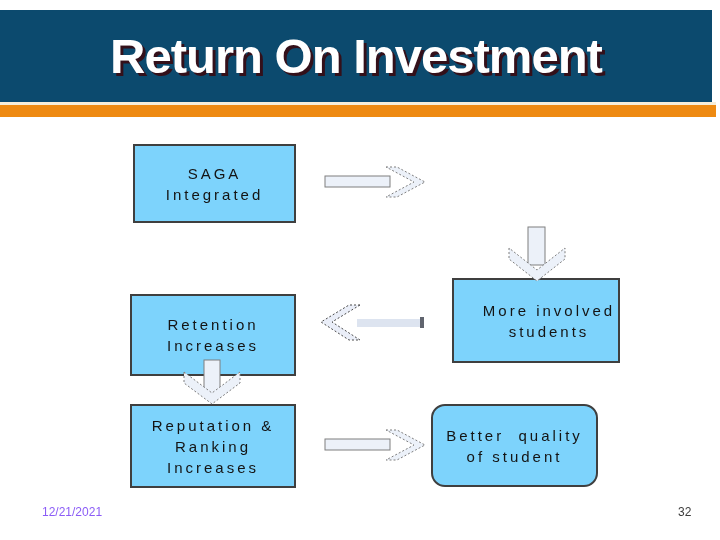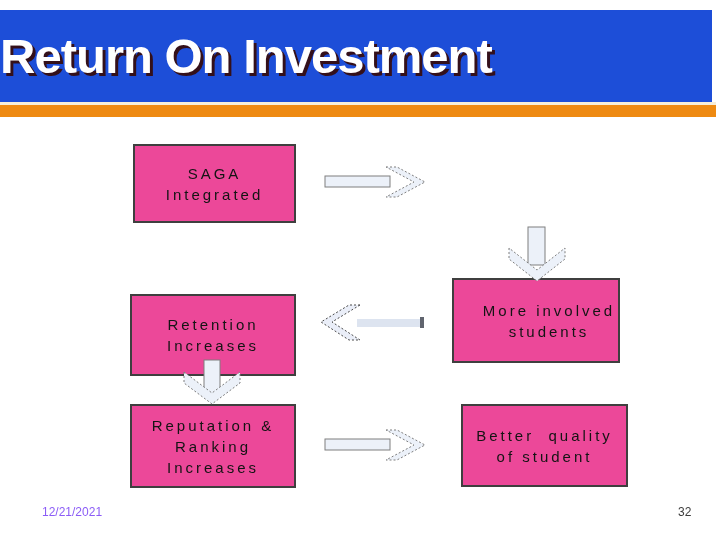--- a/index.html
+++ b/index.html
@@ -9,22 +9,22 @@
     font-family: "Liberation Sans", sans-serif;
     position: relative;
     overflow: hidden;
   }
   .slide { position: absolute; inset: 0; }
 
   
   .banner {
     position: absolute; left: 0; top: 10px;
     width: 712px; height: 92px;
-    background: #1d4ed8;
-    display: flex; align-items: center; 
+    background: #0c4a6e;
+    display: flex; align-items: center; justify-content: center;
   }
   .banner-title {
     color: #ffffff;
     font-size: 49px;
     font-weight: bold;
     letter-spacing: -1px;
     white-space: nowrap;
     text-shadow: 3px 3px 0 #34101a;
   }
   .cream-rule {
@@ -34,37 +34,37 @@
   }
   .orange-rule {
     position: absolute; left: 0; top: 105px;
     width: 716px; height: 12px;
     background: #ee8a12;
   }
 
   
   .flow-box {
     position: absolute;
-    background: #ec4899;
+    background: #7dd3fc;
     border: 2px solid #3f3f3f;
     box-sizing: border-box;
     color: #141414;
     display: flex; align-items: center; justify-content: center;
     text-align: center;
     font-size: 15px;
     letter-spacing: 3px;
     line-height: 1.4;
     white-space: pre-wrap;
   }
   #box-saga        { left: 133px; top: 144px; width: 163px; height: 79px; }
   #box-streamlined { left: 445px; top: 144px; width: 167px; height: 83px; }
   #box-retention   { left: 130px; top: 278px; width: 166px; height: 82px; margin-top: 16px; }
   #box-more        { left: 452px; top: 278px; width: 168px; height: 85px; padding-left: 26px; }
   #box-reputation  { left: 130px; top: 404px; width: 166px; height: 84px; }
-  #box-better      { left: 461px; top: 404px; width: 167px; height: 83px; }
+  #box-better      { left: 431px; top: 404px; width: 167px; height: 83px; border-radius: 14px; }
 
   .arrow-layer {
     position: absolute; left: 0; top: 0;
     width: 720px; height: 540px;
     pointer-events: none;
   }
 
   
   .footer-date {
     position: absolute; left: 42px; top: 505px;

